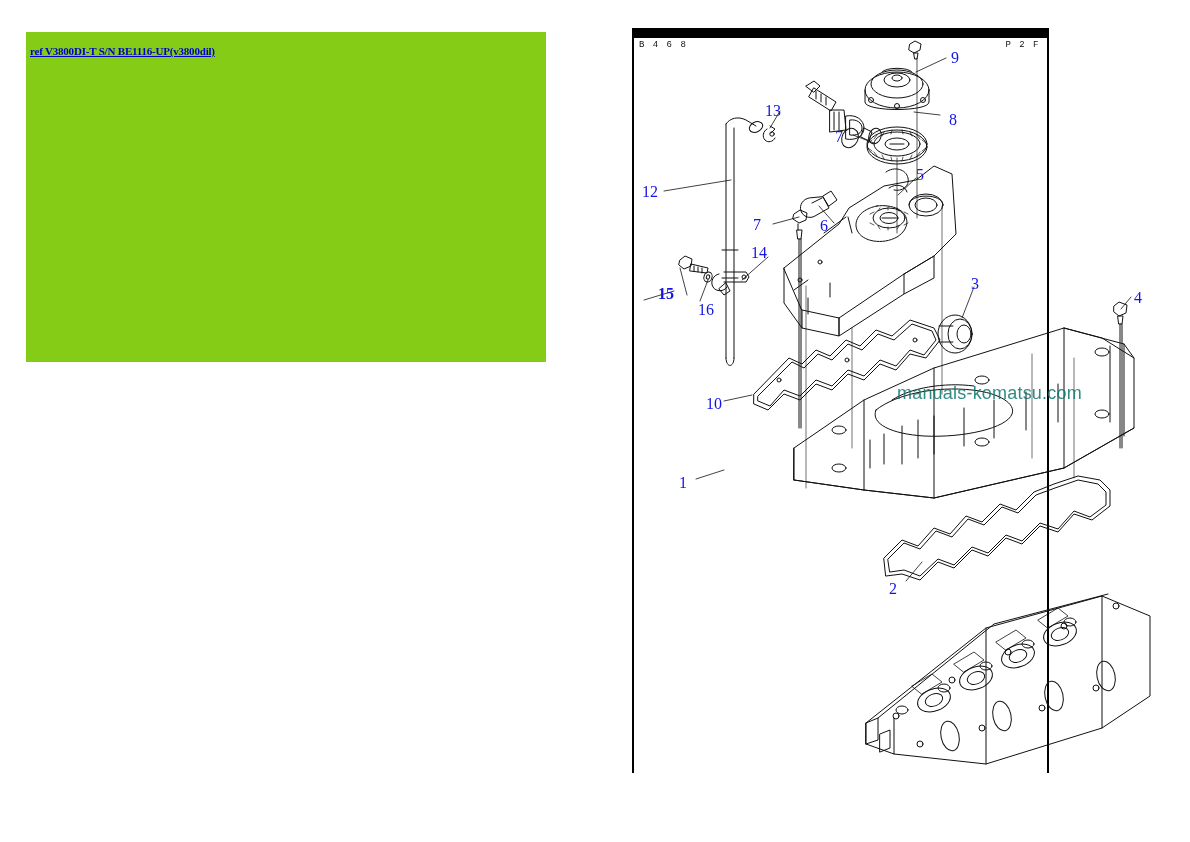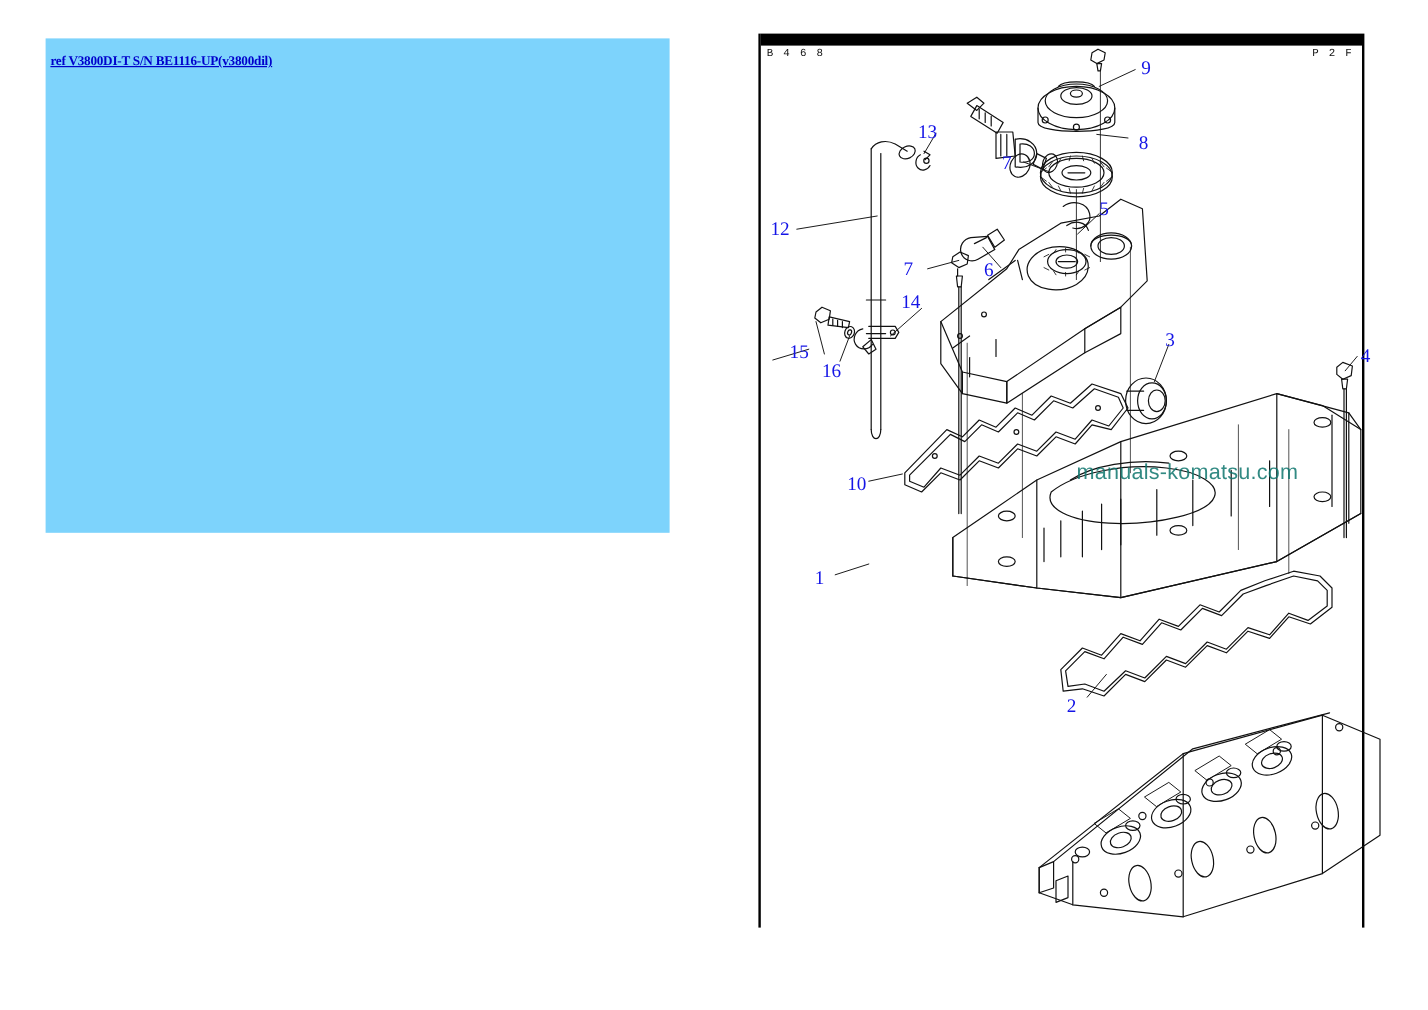--- a/index.html
+++ b/index.html
@@ -8,42 +8,42 @@
     background:#ffffff;
     font-family:"Liberation Serif", serif;
     overflow:hidden;
     position:relative;
   }
   .page{position:absolute;inset:0;}
 
   
   .link-box{
     position:absolute;
-    left:38px;top:32px;
-    width:520px;height:412px;
-    background:#7dd3fc;
+    left:26px;top:32px;
+    width:520px;height:330px;
+    background:#84cc16;
   }
   .link-text{
     position:absolute;
     left:4px;top:13px;
     color:#0000cc;
     font-family:"Liberation Serif", serif;
     font-size:11px;
     font-weight:bold;
     letter-spacing:-0.2px;
     text-decoration:underline;
     white-space:nowrap;
     cursor:pointer;
   }
 
   
   .diagram{
     position:absolute;
     left:632px;top:28px;
-    width:505px;height:745px;
+    width:417px;height:745px;
     border-left:2px solid #000;
     border-right:2px solid #000;
     background:#fff;
     box-sizing:border-box;
   }
   .diagram-topbar{
     position:absolute;
     left:0;top:0;
     width:100%;height:10px;
     background:#000000;
@@ -407,17 +407,17 @@
     <div class="callout" style="left:282px;top:139px;">5</div>
     <div class="callout" style="left:186px;top:190px;">6</div>
     <div class="callout" style="left:201px;top:101px;">7</div>
     <div class="callout" style="left:315px;top:84px;">8</div>
     <div class="callout" style="left:317px;top:22px;">9</div>
     <div class="callout" style="left:72px;top:368px;">10</div>
     <div class="callout" style="left:119px;top:189px;">7</div>
     <div class="callout" style="left:8px;top:156px;">12</div>
     <div class="callout" style="left:131px;top:75px;text-align:center;">13</div>
     <div class="callout" style="left:117px;top:217px;">14</div>
-    <div class="callout" style="left:24px;top:258px;">15</div>
-    <div class="callout" style="left:51px;top:274px;text-align:right;">16</div>
+    <div class="callout" style="left:24px;top:258px;font-weight:bold;">15</div>
+    <div class="callout" style="left:64px;top:274px;text-align:right;">16</div>
 
   </div>
 </div>
 
 </body></html>

